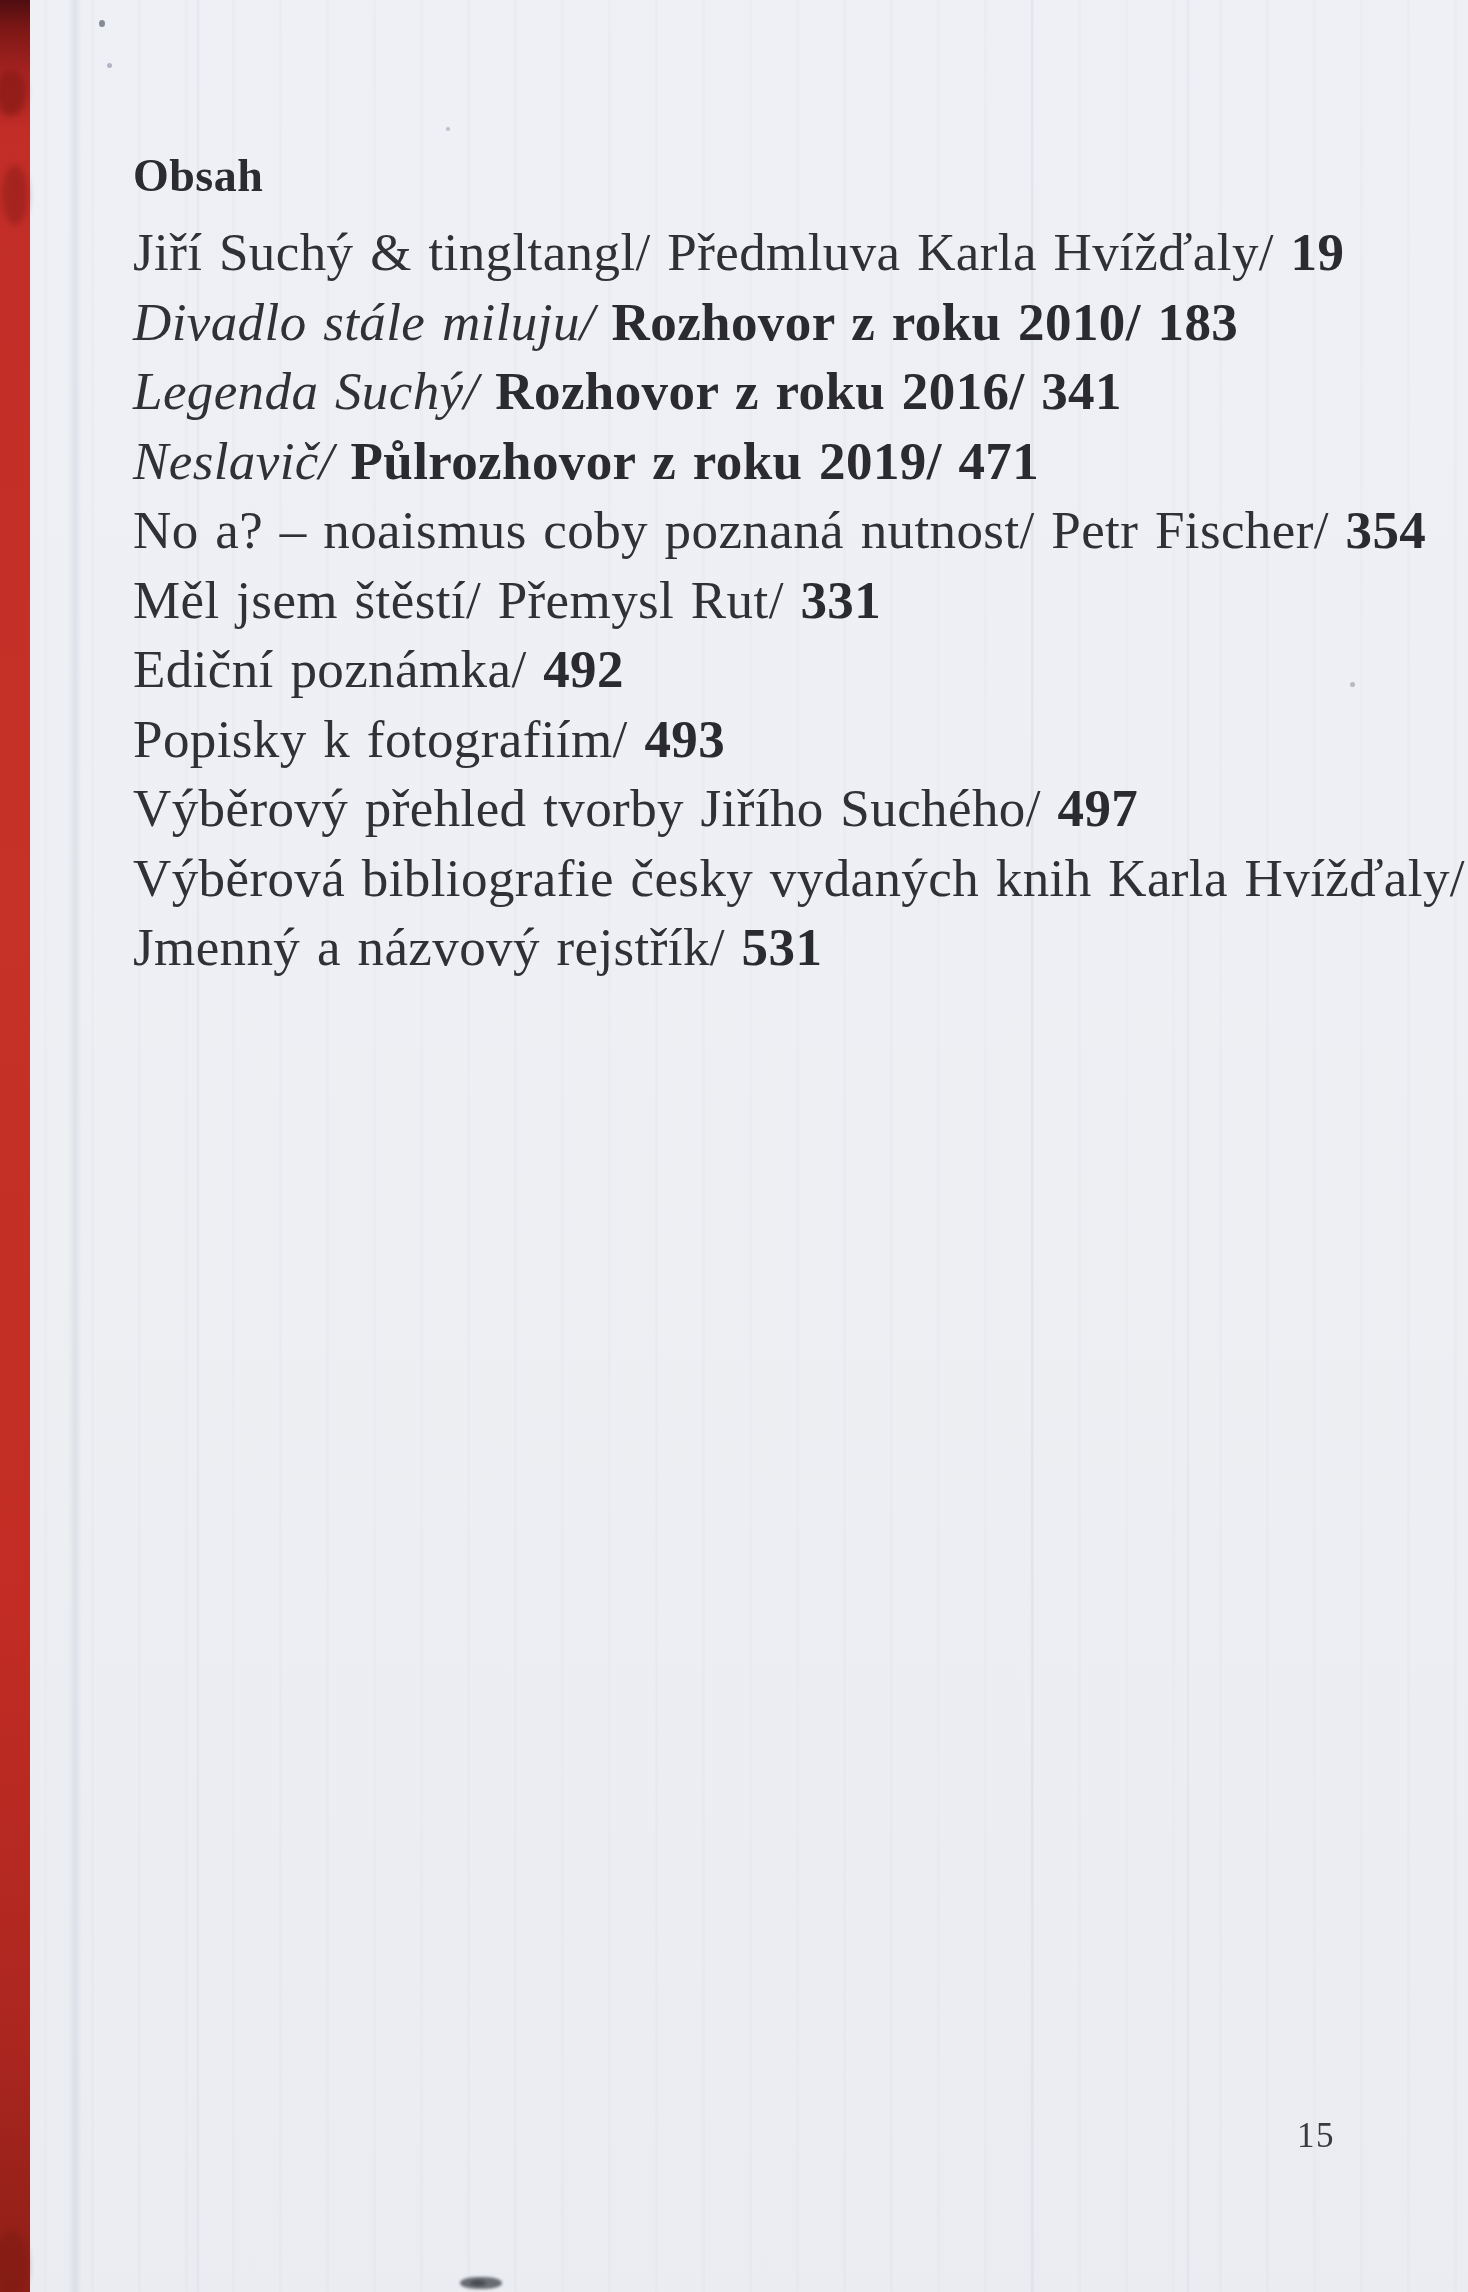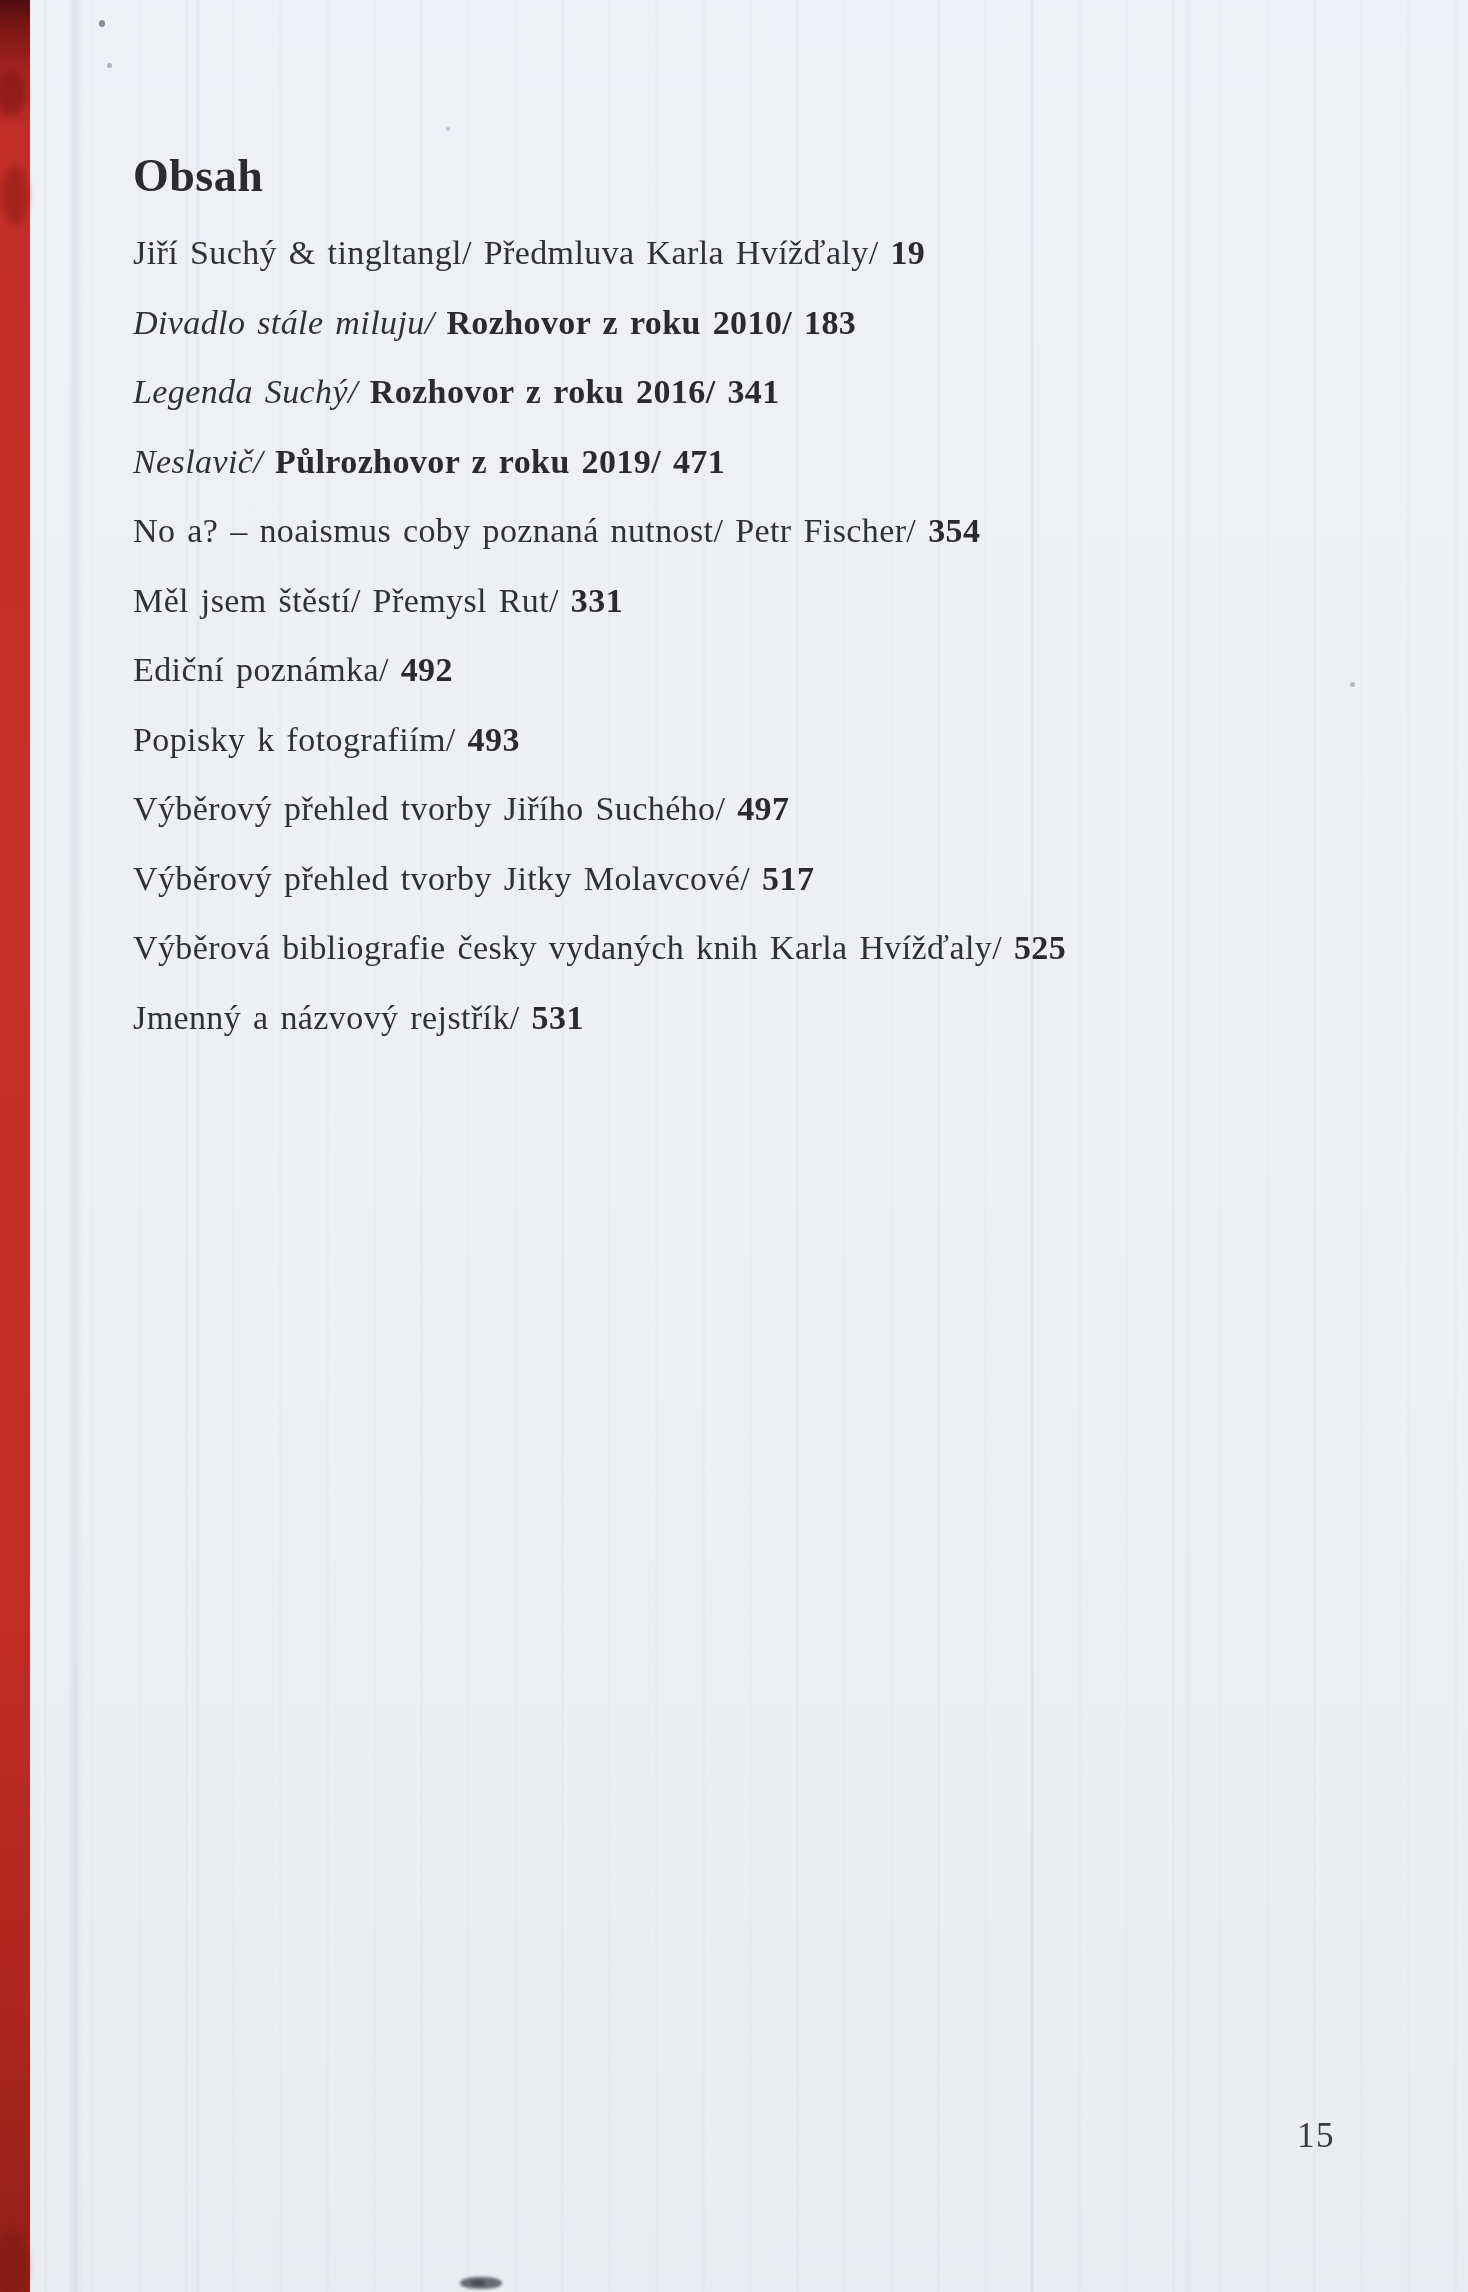--- a/index.html
+++ b/index.html
@@ -83,21 +83,21 @@
     font-size: 46px;
     line-height: 52px;
     font-weight: bold;
     letter-spacing: 0.5px;
     color: #2b2b31;
   }
   .toc-lines { margin-top: 16px; }
   .toc-line {
     height: 69.5px;
     line-height: 69.5px;
-    font-size: 34px;
+    font-size: 53px;
     letter-spacing: 0.4px;
     word-spacing: 3px;
     white-space: nowrap;
   }
   .seg-regular { font-style: normal; font-weight: normal; }
   .seg-italic  { font-style: italic; font-weight: normal; }
   .seg-bold    { font-style: normal; font-weight: bold; color: #2a2a30; }
 
   .page-number {
     position: absolute;
@@ -138,21 +138,20 @@
     <div class="toc-lines">
         <div class="toc-line"><span class="seg-regular">Jiří Suchý &amp; tingltangl/ Předmluva Karla Hvížďaly/ </span><span class="seg-bold">19</span></div>
         <div class="toc-line"><span class="seg-italic">Divadlo stále miluju/</span><span class="seg-bold"> Rozhovor z roku 2010/ 183</span></div>
         <div class="toc-line"><span class="seg-italic">Legenda Suchý/</span><span class="seg-bold"> Rozhovor z roku 2016/ 341</span></div>
         <div class="toc-line"><span class="seg-italic">Neslavič/</span><span class="seg-bold"> Půlrozhovor z roku 2019/ 471</span></div>
         <div class="toc-line"><span class="seg-regular">No a? – noaismus coby poznaná nutnost/ Petr Fischer/ </span><span class="seg-bold">354</span></div>
         <div class="toc-line"><span class="seg-regular">Měl jsem štěstí/ Přemysl Rut/ </span><span class="seg-bold">331</span></div>
         <div class="toc-line"><span class="seg-regular">Ediční poznámka/ </span><span class="seg-bold">492</span></div>
         <div class="toc-line"><span class="seg-regular">Popisky k fotografiím/ </span><span class="seg-bold">493</span></div>
         <div class="toc-line"><span class="seg-regular">Výběrový přehled tvorby Jiřího Suchého/ </span><span class="seg-bold">497</span></div>
-        <div class="toc-line"><span class="seg-regular">Výběrový přehled tvorby Jitky Molavcové/ </span><span class="seg-bold">517</span></div>
         <div class="toc-line"><span class="seg-regular">Výběrová bibliografie česky vydaných knih Karla Hvížďaly/ </span><span class="seg-bold">525</span></div>
         <div class="toc-line"><span class="seg-regular">Jmenný a názvový rejstřík/ </span><span class="seg-bold">531</span></div>
       </div>
   </div>
 
   <div class="page-number">15</div>
 
 </div>
 
 </body></html>

